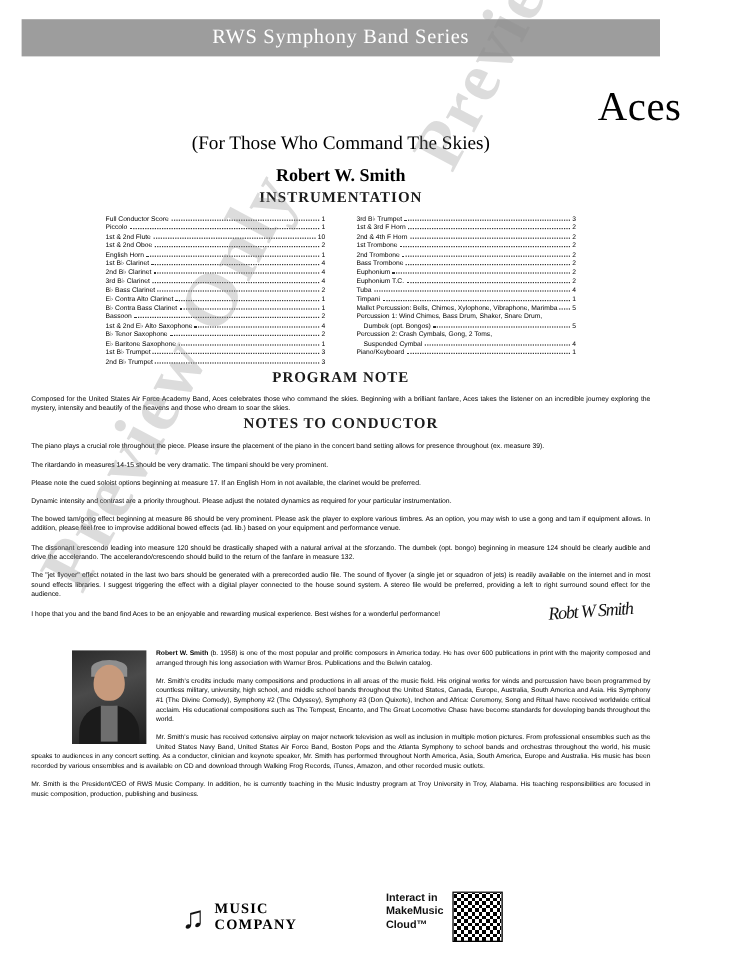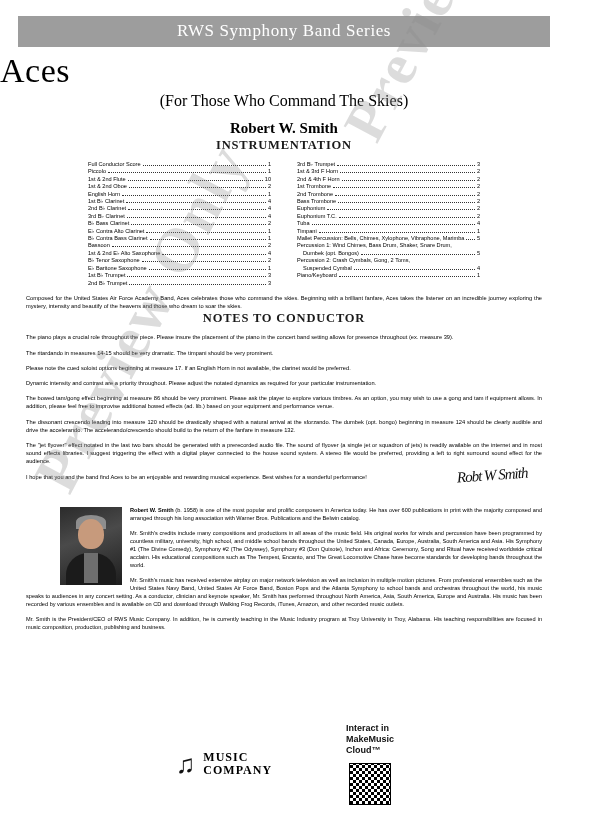--- a/index.html
+++ b/index.html
@@ -54,24 +54,24 @@
     background: #9d9d9d;
     color: #ffffff;
     text-align: center;
     font-family: "Liberation Serif", serif;
     font-size: 17px;
     letter-spacing: 0.6px;
     padding: 5px 0 6px 0;
   }
   
   .title {
-    text-align: left;
+    text-align: right;
     font-family: "Liberation Serif", serif;
     font-size: 34px;
-    margin-top: 5px;
+    margin-top: 24px;
     letter-spacing: 0.5px;
   }
   .subtitle {
     text-align: center;
     font-family: "Liberation Serif", serif;
     font-size: 16px;
     margin-top: 2px;
   }
   .composer {
     text-align: center;
@@ -214,23 +214,21 @@
   .logo-mc {
     font-family: "Liberation Serif", serif;
     font-size: 12px;
     font-weight: bold;
     line-height: 13px;
     letter-spacing: 1px;
     color: #000000;
   }
   .mm-block {
     display: flex;
-    align-items: center;
     gap: 7px;
-    flex-direction: column;
   }
   .mm-text {
     font-family: "Liberation Sans", sans-serif;
     font-size: 9px;
     font-weight: bold;
     line-height: 11px;
     color: #111;
   }
   .qr {
     width: 42px; height: 42px;
@@ -416,20 +414,21 @@
           <span class="instr-num">4</span>
         </div>
       <div class="instr-row">
           <span class="instr-name">Piano/Keyboard</span>
           <span class="instr-dots"></span>
           <span class="instr-num">1</span>
         </div>
     </div>
   </div>
 
+  <div class="section-head">PROGRAM NOTE</div>
   <div class="prose">
     <p>Composed for the United States Air Force Academy Band, Aces celebrates those who command the skies. Beginning with a brilliant fanfare, Aces takes the listener on an incredible journey exploring the mystery, intensity and beautify of the heavens and those who dream to soar the skies.</p>
   </div>
 
   <div class="section-head">NOTES TO CONDUCTOR</div>
   <div class="prose">
     <p>The piano plays a crucial role throughout the piece. Please insure the placement of the piano in the concert band setting allows for presence throughout (ex. measure 39).</p>
     <p>The ritardando in measures 14-15 should be very dramatic. The timpani should be very prominent.</p>
     <p>Please note the cued soloist options beginning at measure 17. If an English Horn in not available, the clarinet would be preferred.</p>
     <p>Dynamic intensity and contrast are a priority throughout. Please adjust the notated dynamics as required for your particular instrumentation.</p>

